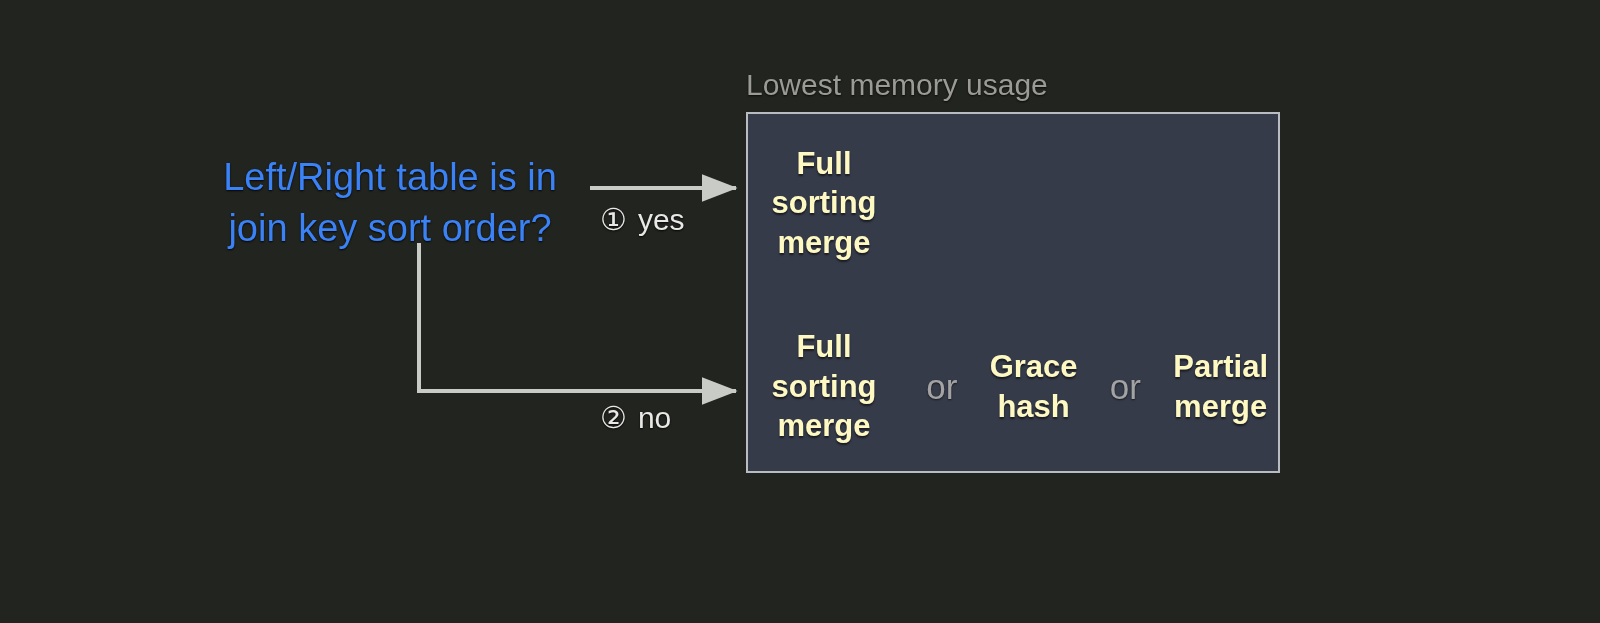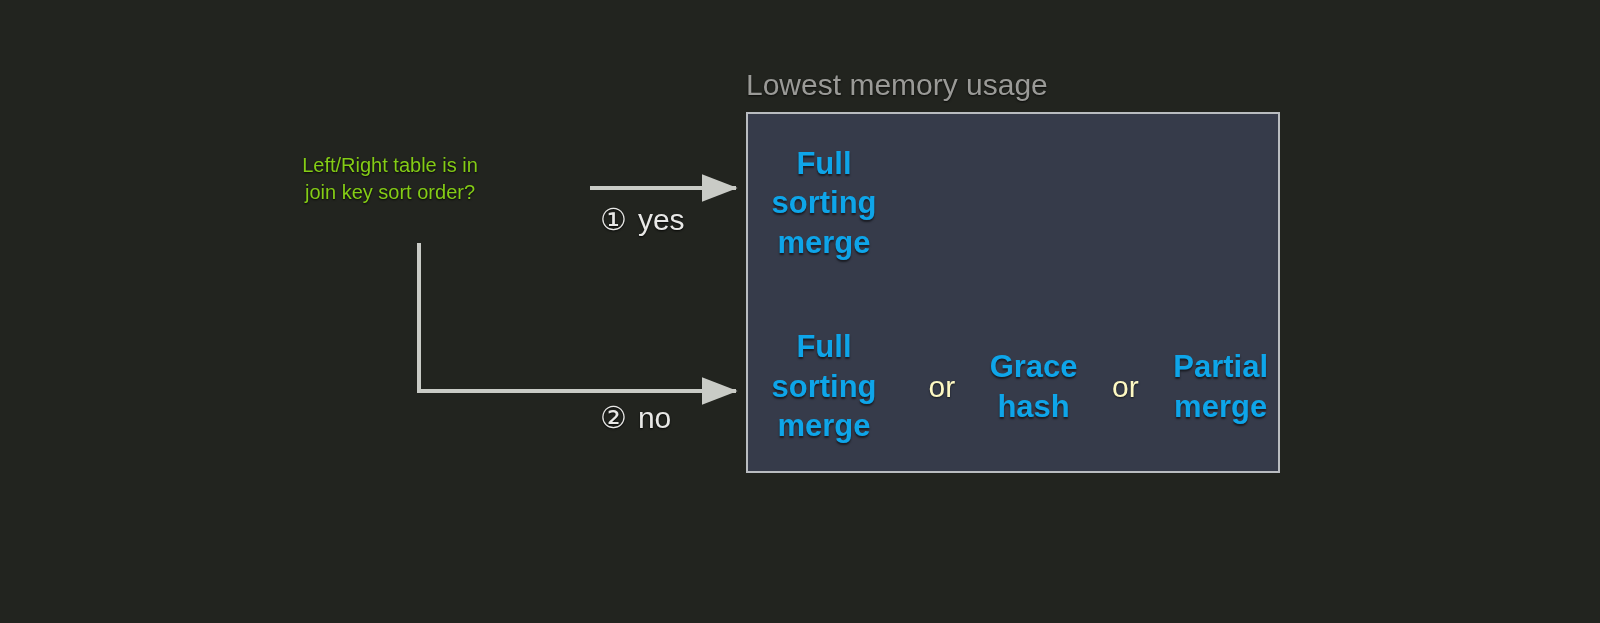--- a/index.html
+++ b/index.html
@@ -23,22 +23,22 @@
     background: #22241f;
   }
 
   
   .question {
     position: absolute;
     left: 200px;
     top: 152px;
     width: 380px;
     text-align: center;
-    color: #84cc16;
-    font-size: 20px;
+    color: #3b82f6;
+    font-size: 38px;
     line-height: 1.33;
     white-space: pre-line;
     text-shadow: 0 1px 2px rgba(0,0,0,0.85);
   }
 
   
   #connectors {
     position: absolute;
     left: 0;
     top: 0;
@@ -109,33 +109,33 @@
   #row-unsorted {
     left: 0;
     top: 200px;
     width: 100%;
     height: 145px;
     padding: 0 10px 0 6px;
     justify-content: space-between;
   }
 
   .option {
-    color: #0ea5e9;
+    color: #fef9c3;
     font-weight: bold;
     font-size: 31px;
     line-height: 1.27;
     text-align: center;
     white-space: pre-line;
     text-shadow: 0 2px 2px rgba(0,0,0,0.55);
   }
   .option.w-narrow { width: 140px; }
 
   .conj {
-    color: #fef9c3;
-    font-size: 30px;
+    color: #a3a3a3;
+    font-size: 35px;
     line-height: 1;
     text-shadow: 0 1px 2px rgba(0,0,0,0.6);
   }
 </style>
 </head>
 <body>
 
 <div id="canvas">
 
   <div class="question">Left/Right table is in

